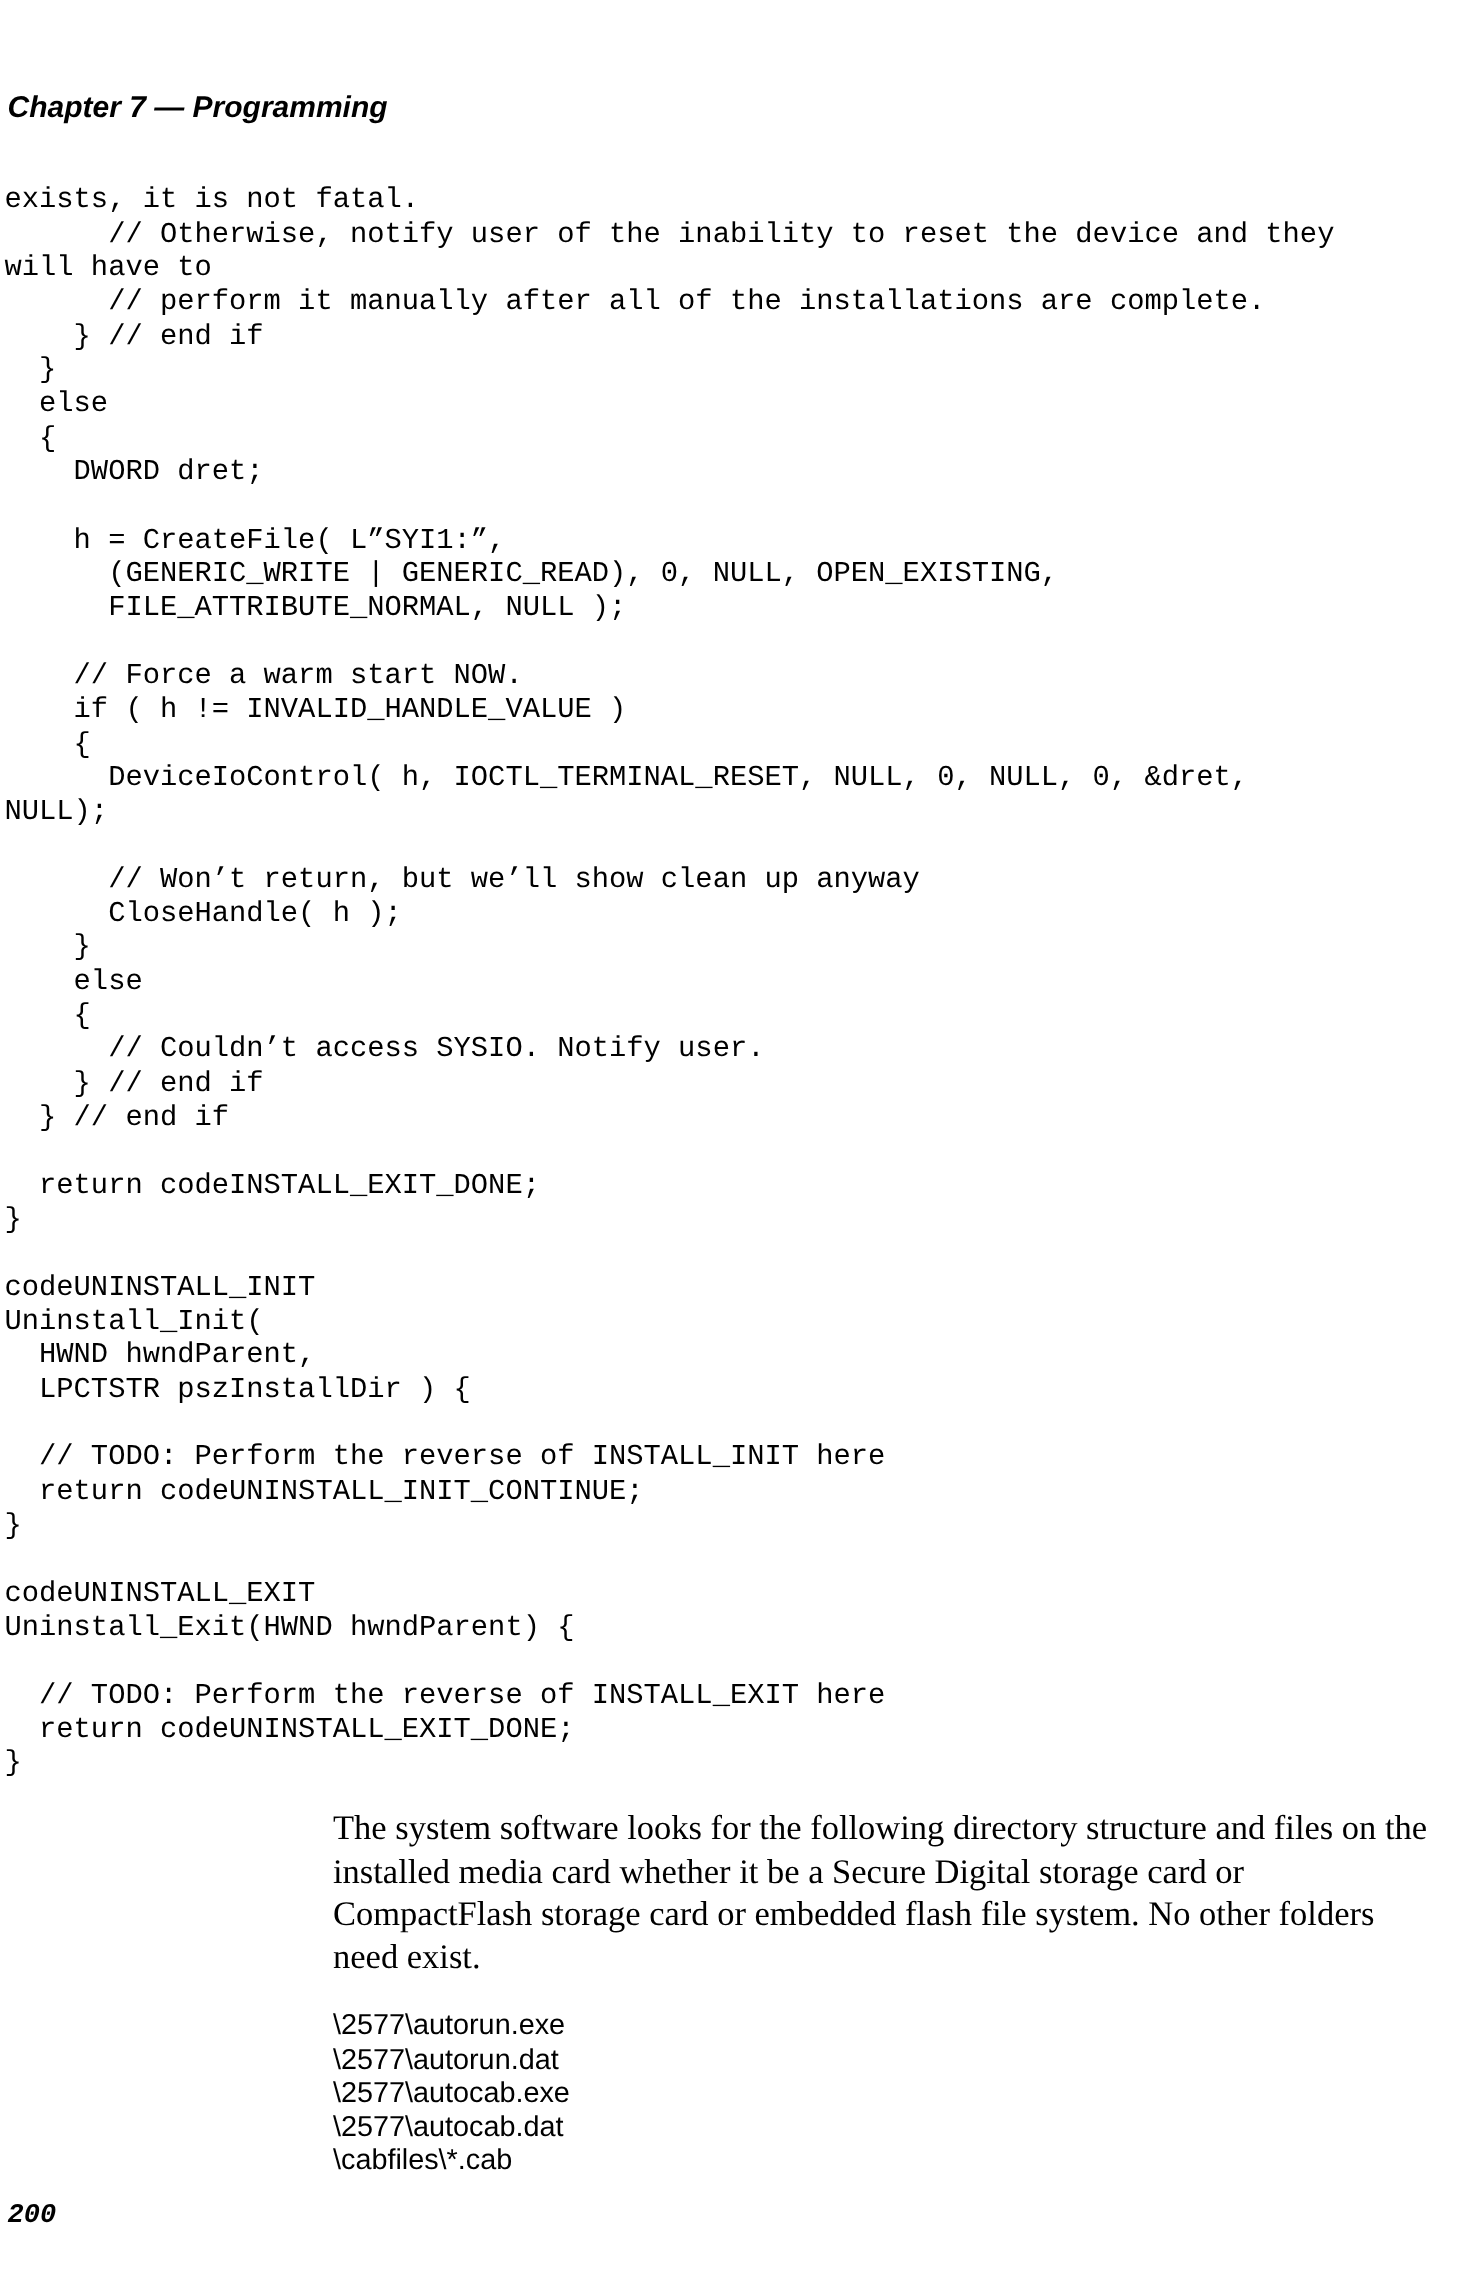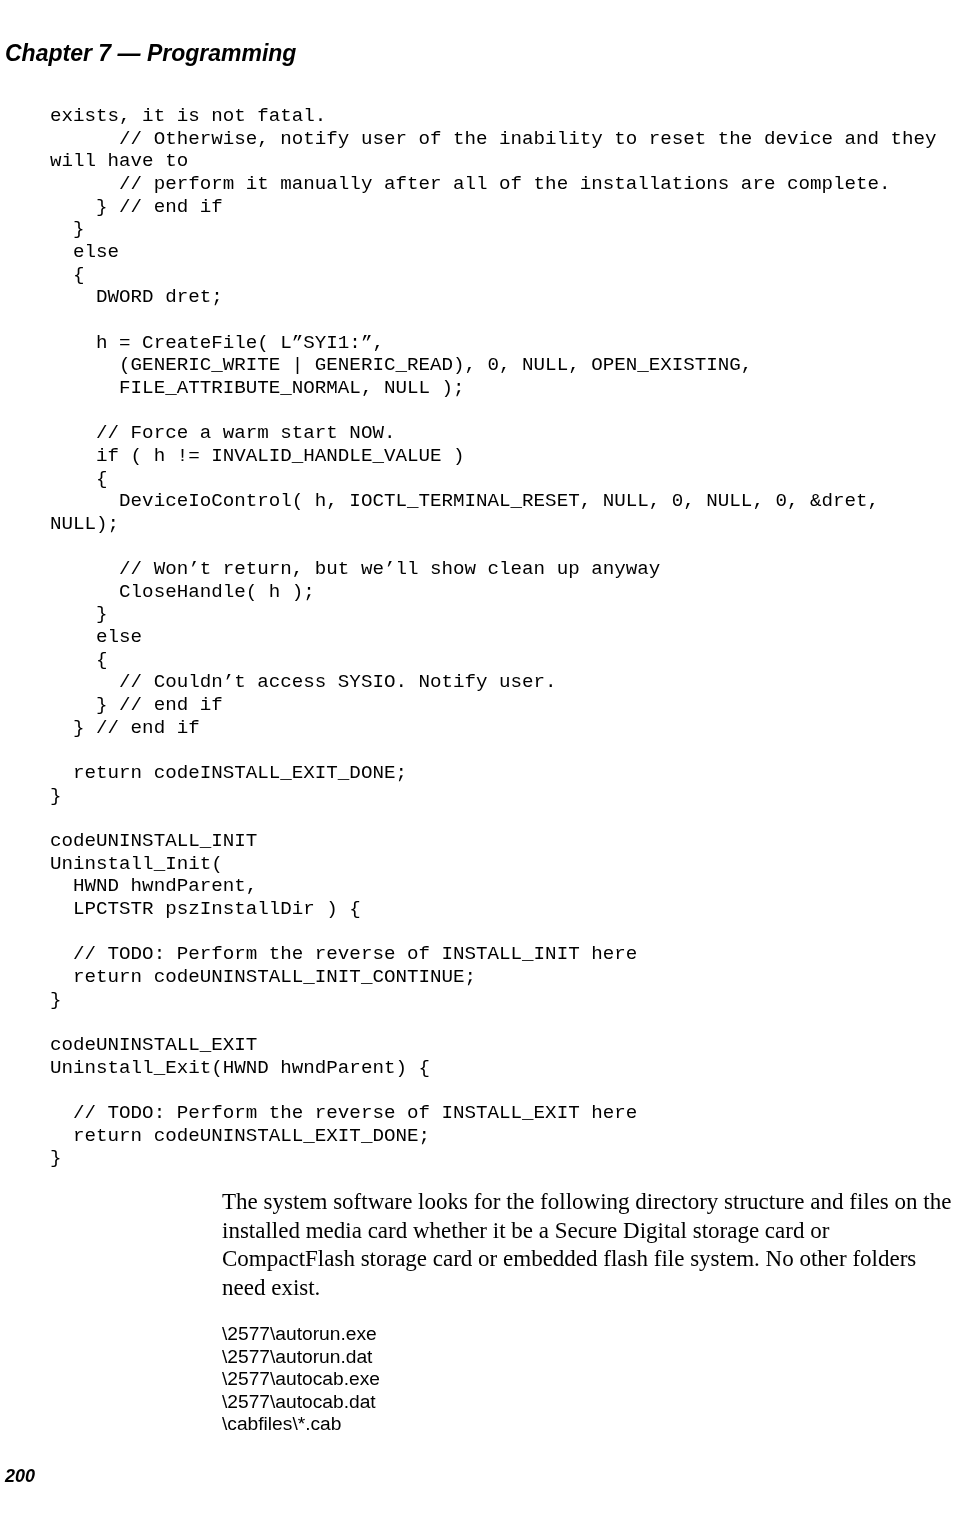--- a/index.html
+++ b/index.html
@@ -14,30 +14,30 @@
     width: 974px;
     height: 1519px;
     position: relative;
     box-sizing: border-box;
     padding: 40px 0 0 0;
   }
   .header {
     font-family: "Arial Black", Arial, sans-serif;
     font-weight: 900;
     font-style: italic;
-    font-size: 23px;
+    font-size: 20px;
     padding: 0 0 38px 5px;
+    margin-top: 21px;
   }
   .code {
     font-family: "Courier New", Courier, monospace;
     font-size: 19.2px;
     line-height: 1.18;
     white-space: pre;
     padding-left: 3px;
-    margin-left: 47px;
   }
   .body-text {
     font-family: Liberation Serif, serif;
     font-size: 23px;
     line-height: 1.25;
     padding: 18px 10px 0 222px;
     max-width: 740px;
   }
   .file-list {
     font-family: Liberation Sans, sans-serif;
@@ -45,21 +45,21 @@
     line-height: 1.18;
     white-space: pre;
     padding: 20px 0 0 222px;
   }
   .footer {
     position: absolute;
     bottom: 32px;
     left: 0;
     right: 0;
     display: flex;
-    font-family: Liberation Sans, sans-serif;
+    font-family: Liberation Mono, monospace;
     font-weight: 900;
     font-style: italic;
     font-size: 18px;
     padding: 0 8px 0 5px;
   }
 </style>
 </head>
 <body>
 
 <div class="page">

